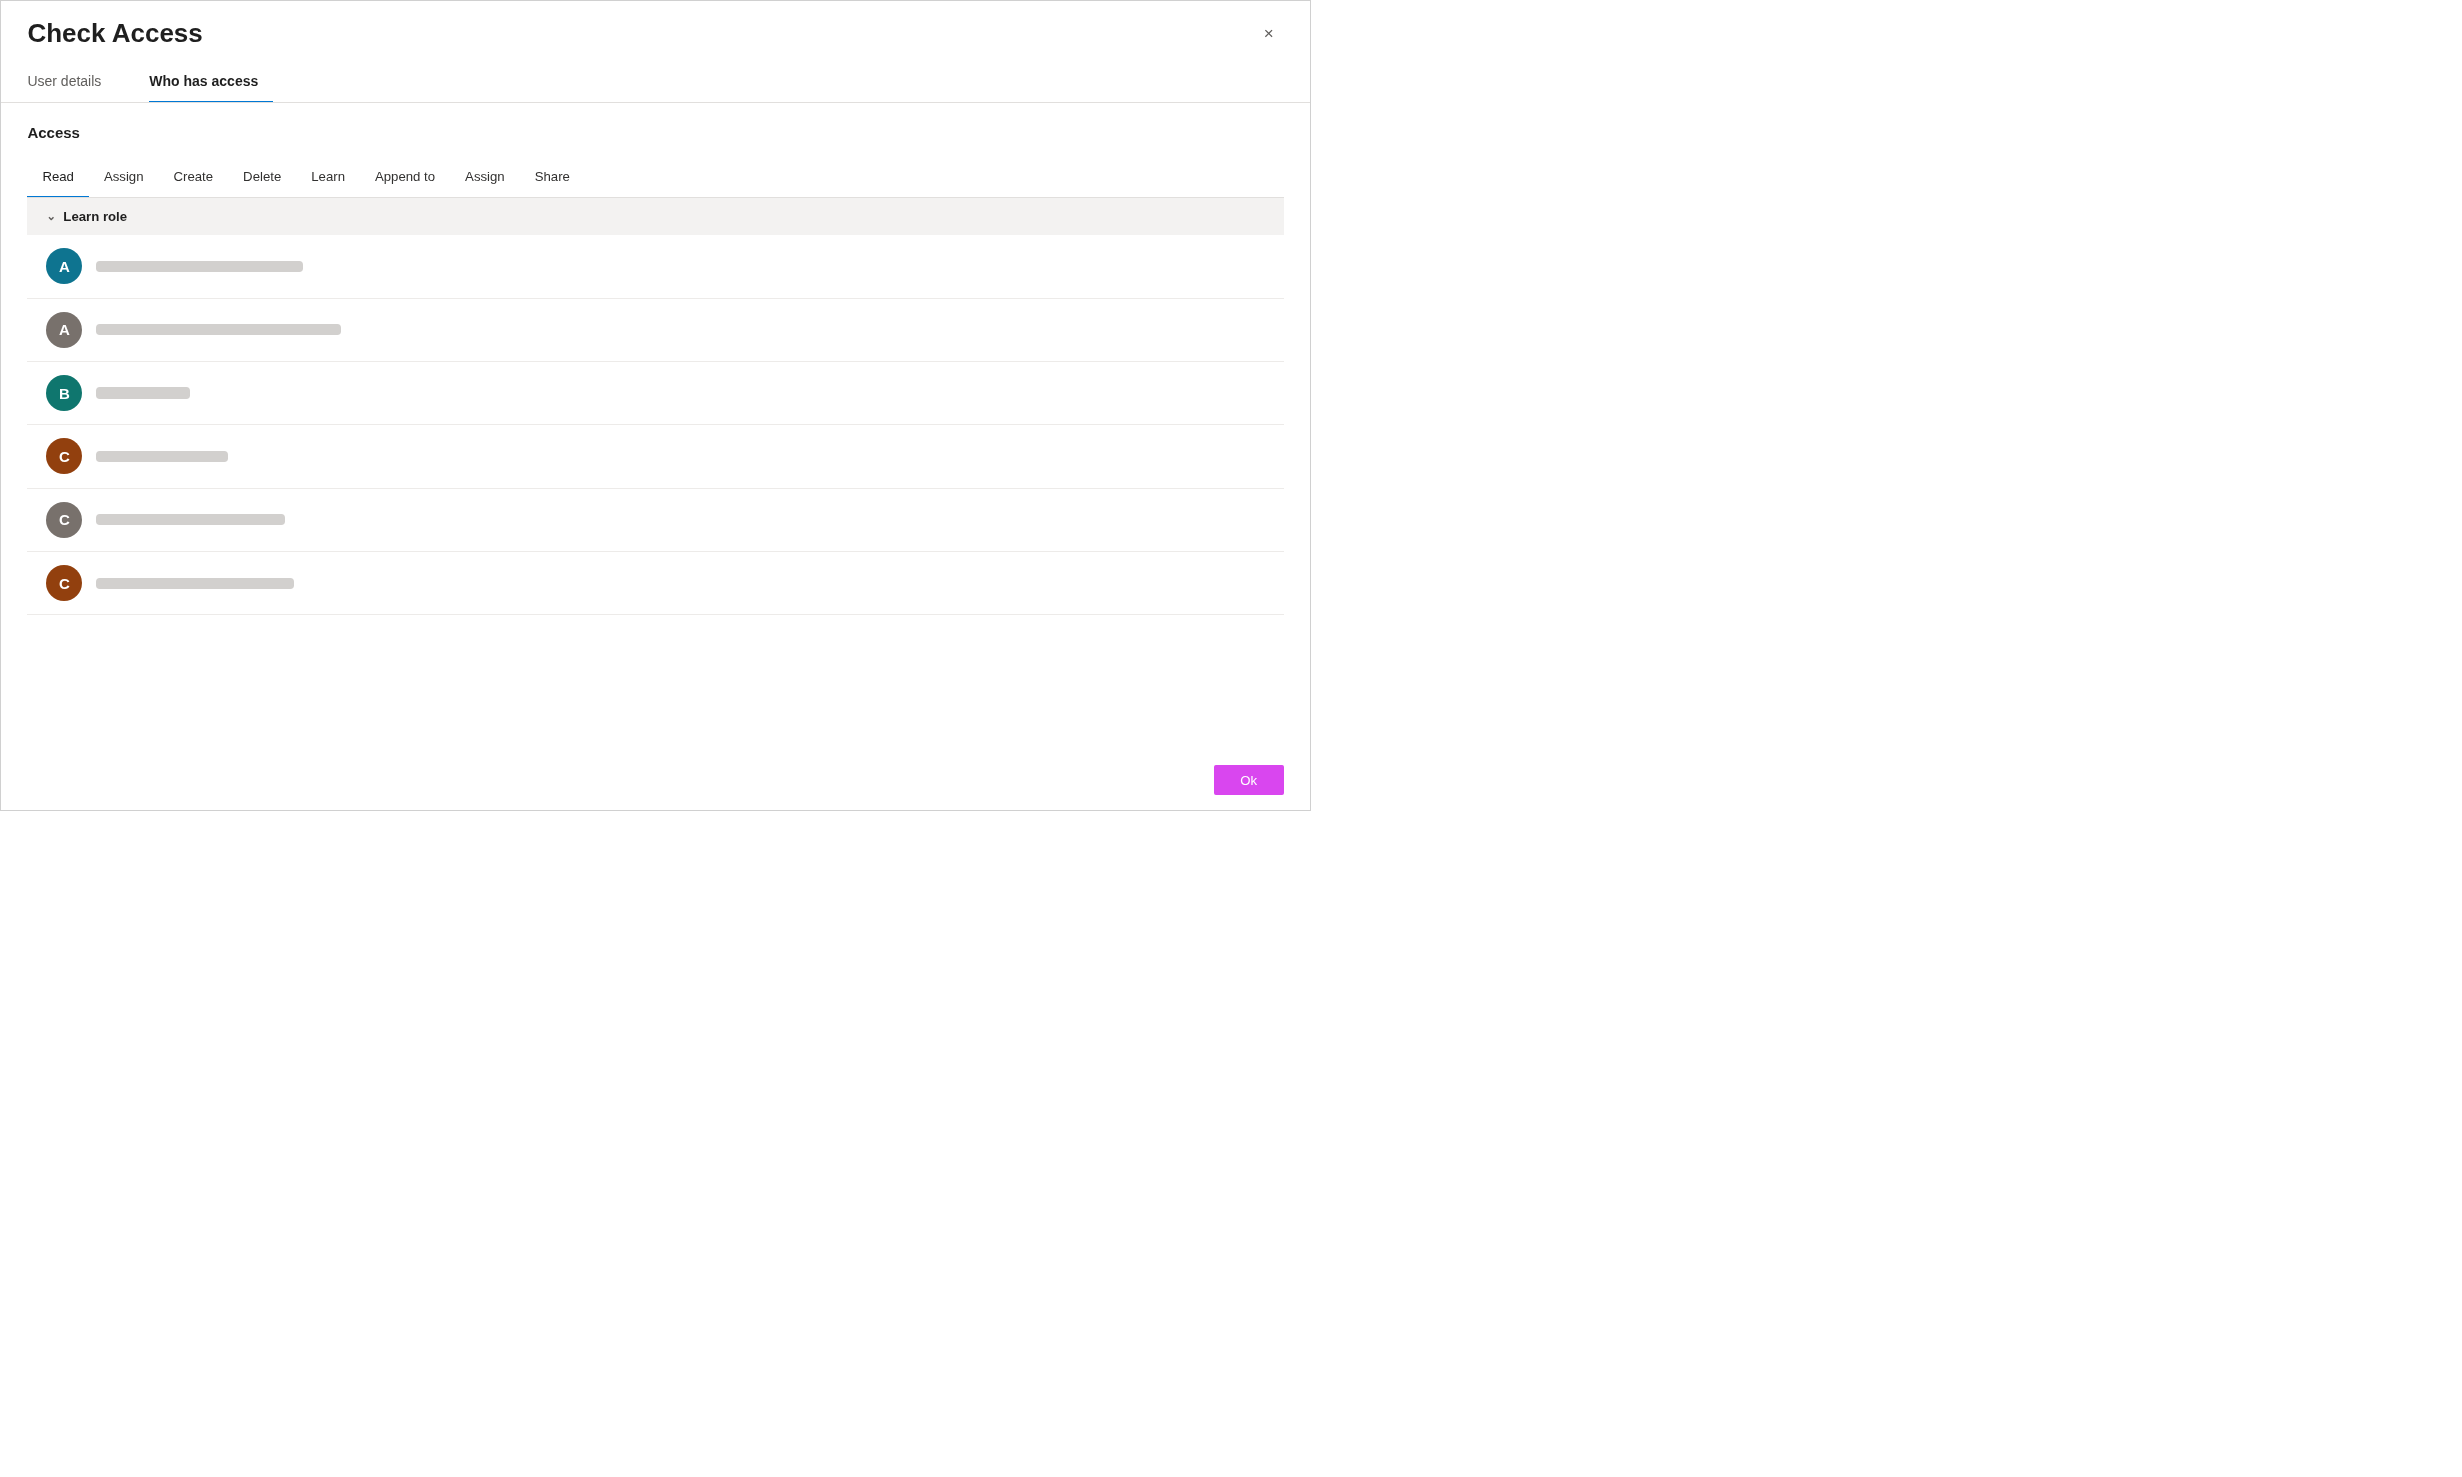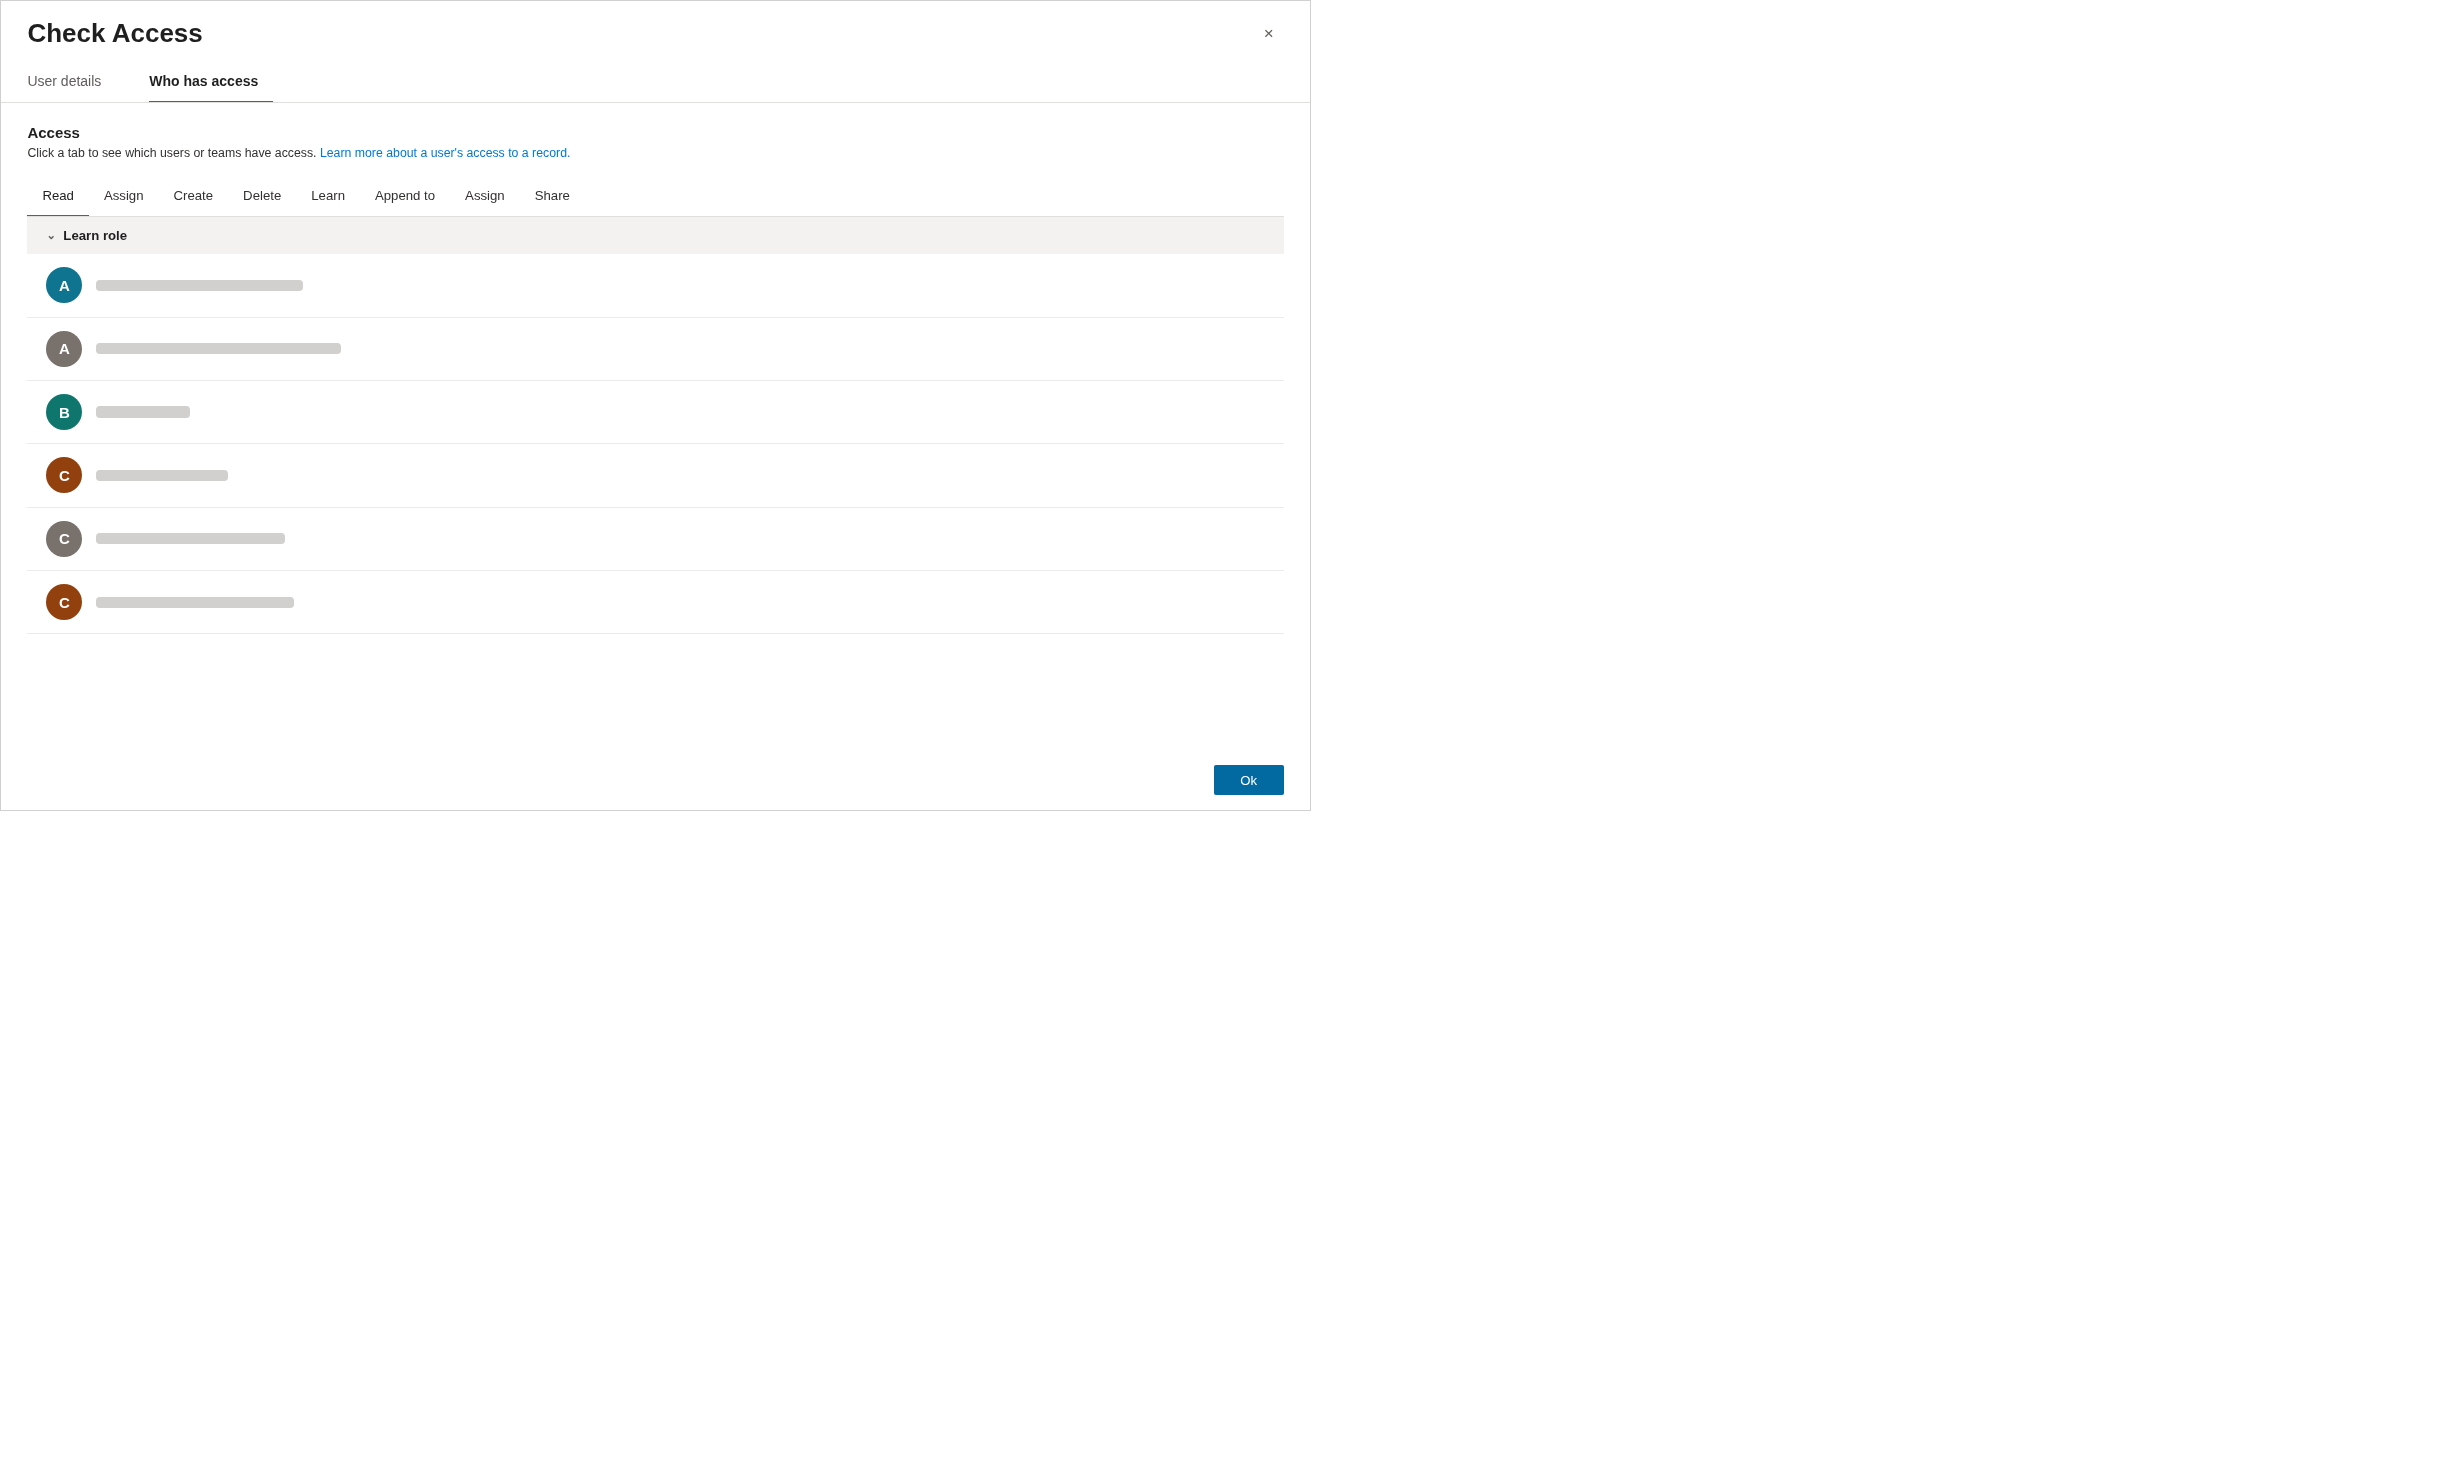--- a/index.html
+++ b/index.html
@@ -175,21 +175,21 @@
     .footer {
       position: absolute;
       bottom: 0;
       right: 0;
       padding: 15px 26.4px;
       display: flex;
       justify-content: flex-end;
     }
 
     .ok-btn {
-      background: #0369a1;
+      background: #d946ef;
       color: #fff;
       border: none;
       padding: 7.5px 26.4px;
       font-size: 13.2px;
       font-weight: 500;
       border-radius: 1.9px;
       cursor: pointer;
     }
   </style>
 </head>
@@ -200,24 +200,20 @@
   <button class="close-btn">×</button>
 </div>
 
 <div class="tabs-row">
   <div class="tab">User details</div>
   <div class="tab active">Who has access</div>
 </div>
 
 <div class="content-area">
   <div class="access-heading">Access</div>
-  <div class="access-desc">
-    <span>Click a tab to see which users or teams have access.</span>
-    <a href="#">Learn more about a user's access to a record.</a>
-  </div>
 
   <div class="permission-tabs">
     <div class="perm-tab active">Read</div>
     <div class="perm-tab">Assign</div>
     <div class="perm-tab">Create</div>
     <div class="perm-tab">Delete</div>
     <div class="perm-tab">Learn</div>
     <div class="perm-tab">Append to</div>
     <div class="perm-tab">Assign</div>
     <div class="perm-tab">Share</div>

